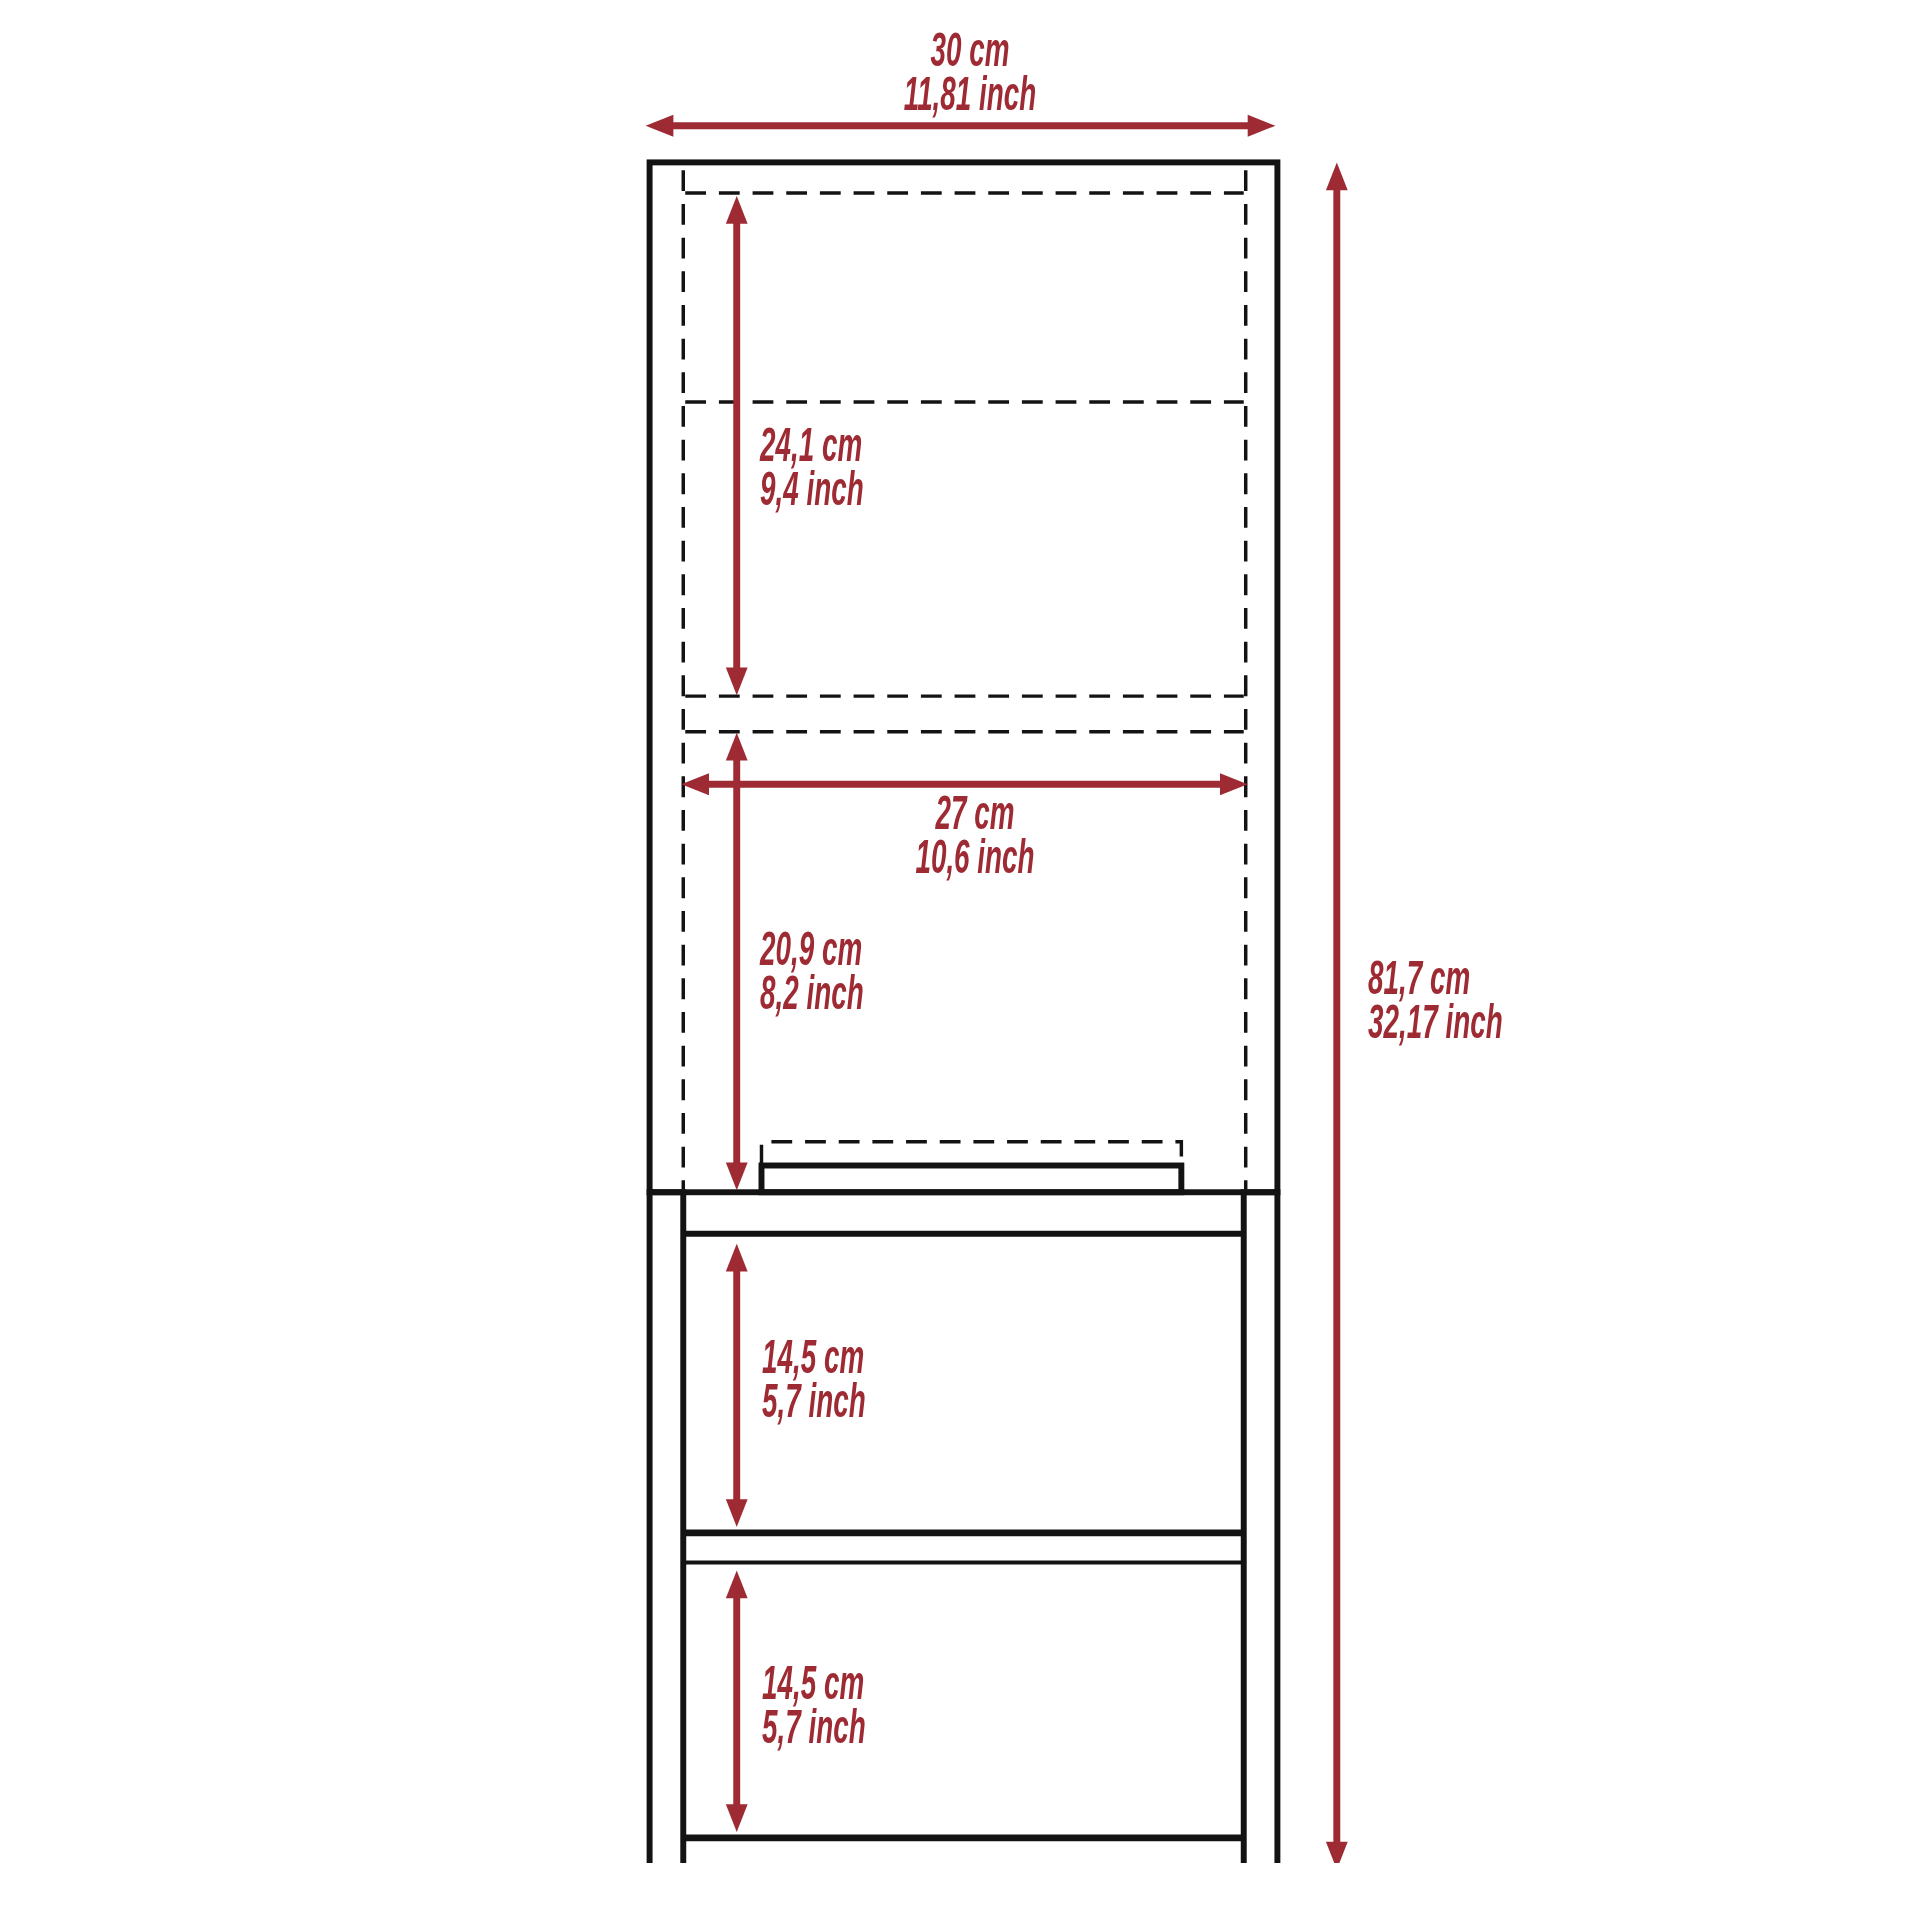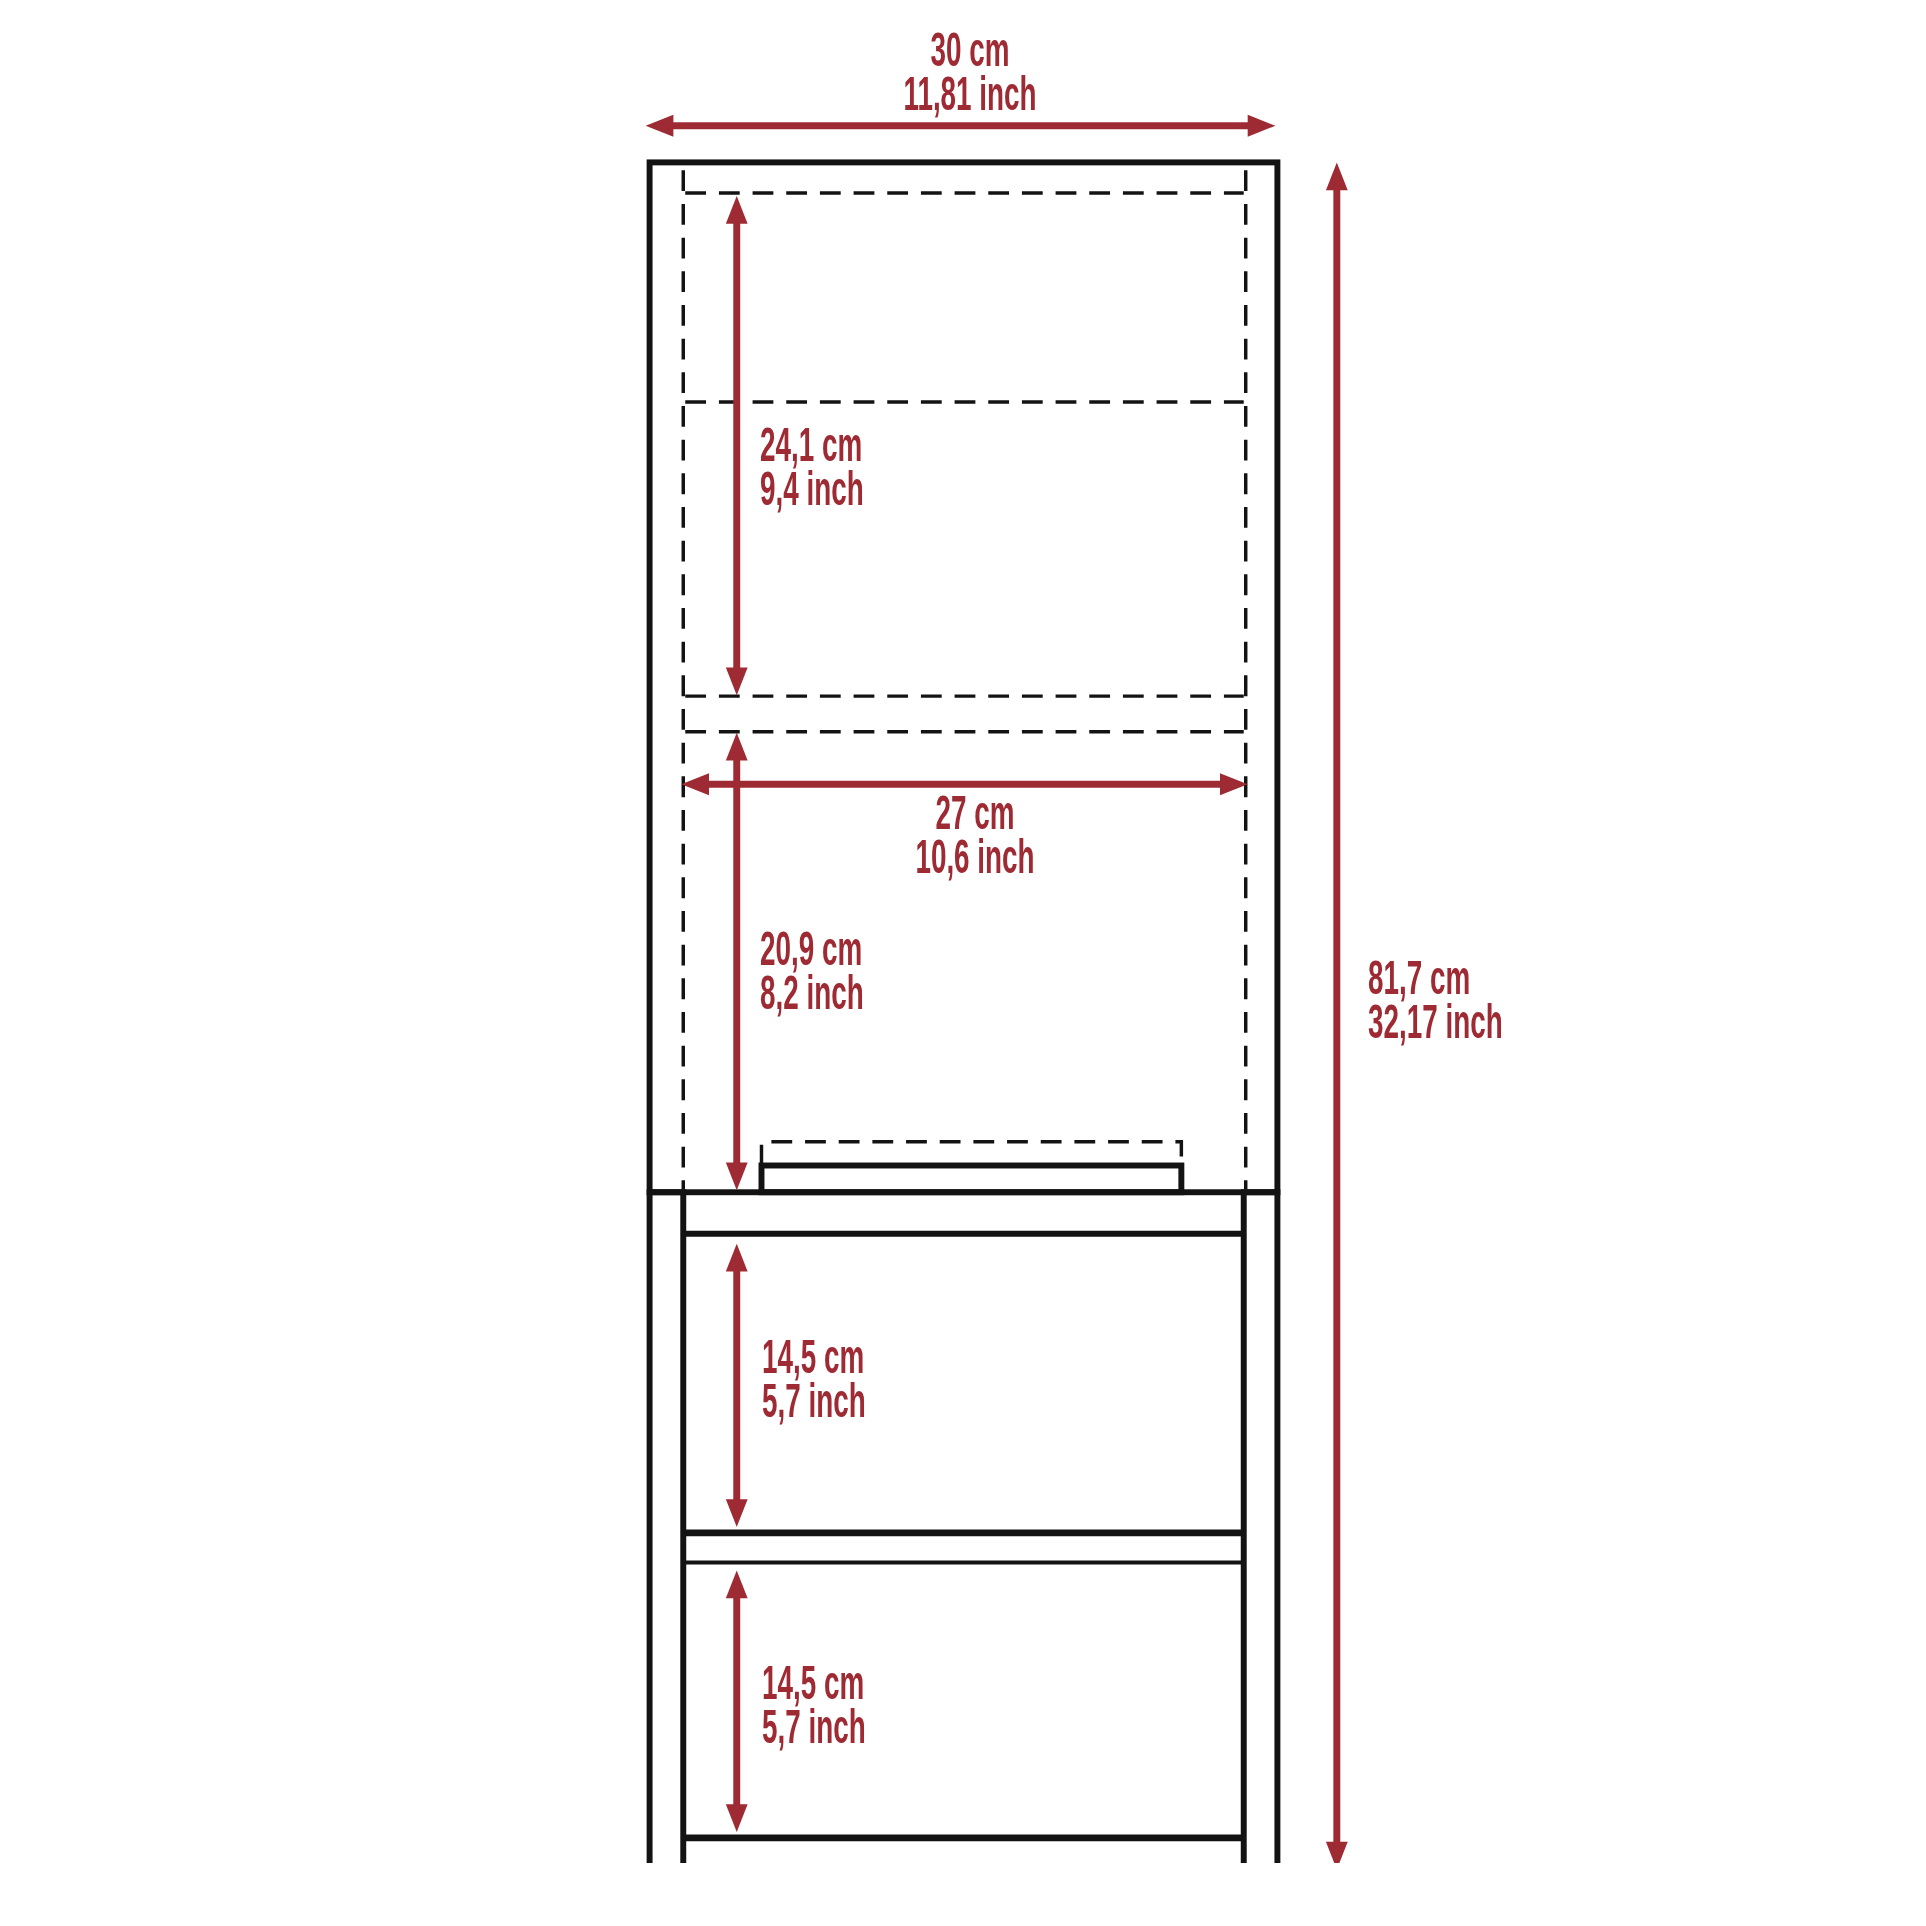--- a/index.html
+++ b/index.html
@@ -7,20 +7,21 @@
     --line:#131313;
     --background:#ffffff;
   }
   html,body{margin:0;padding:0;background:var(--background);}
   .canvas{
     position:relative;
     width:1927px;height:1863px;
     background:var(--background);
     overflow:hidden;
     font-family:"Liberation Sans",sans-serif;
+    font-style:italic;
   }
   .canvas svg{position:absolute;left:0;top:0;}
   .k{stroke:var(--line);fill:none;}
   .dash{stroke:var(--line);fill:none;stroke-width:3.5;stroke-dasharray:21 13;}
   .r{stroke:var(--accent);fill:none;stroke-width:7;}
   .rf{fill:var(--accent);stroke:none;}
   .dim{
     position:absolute;
     color:var(--accent);
     font-weight:700;

